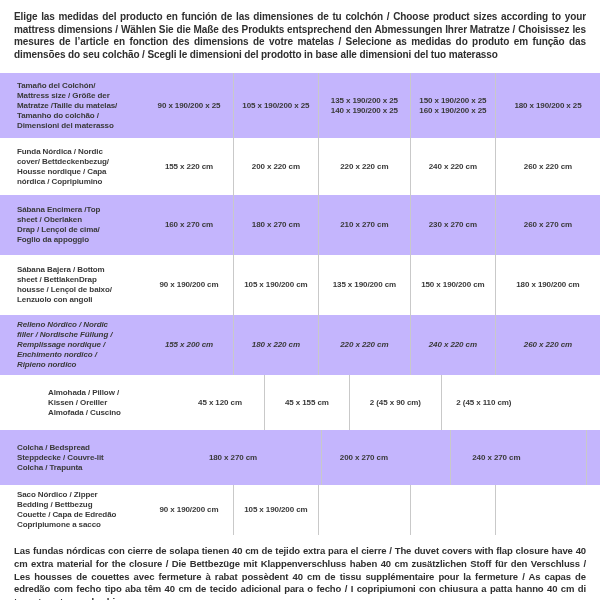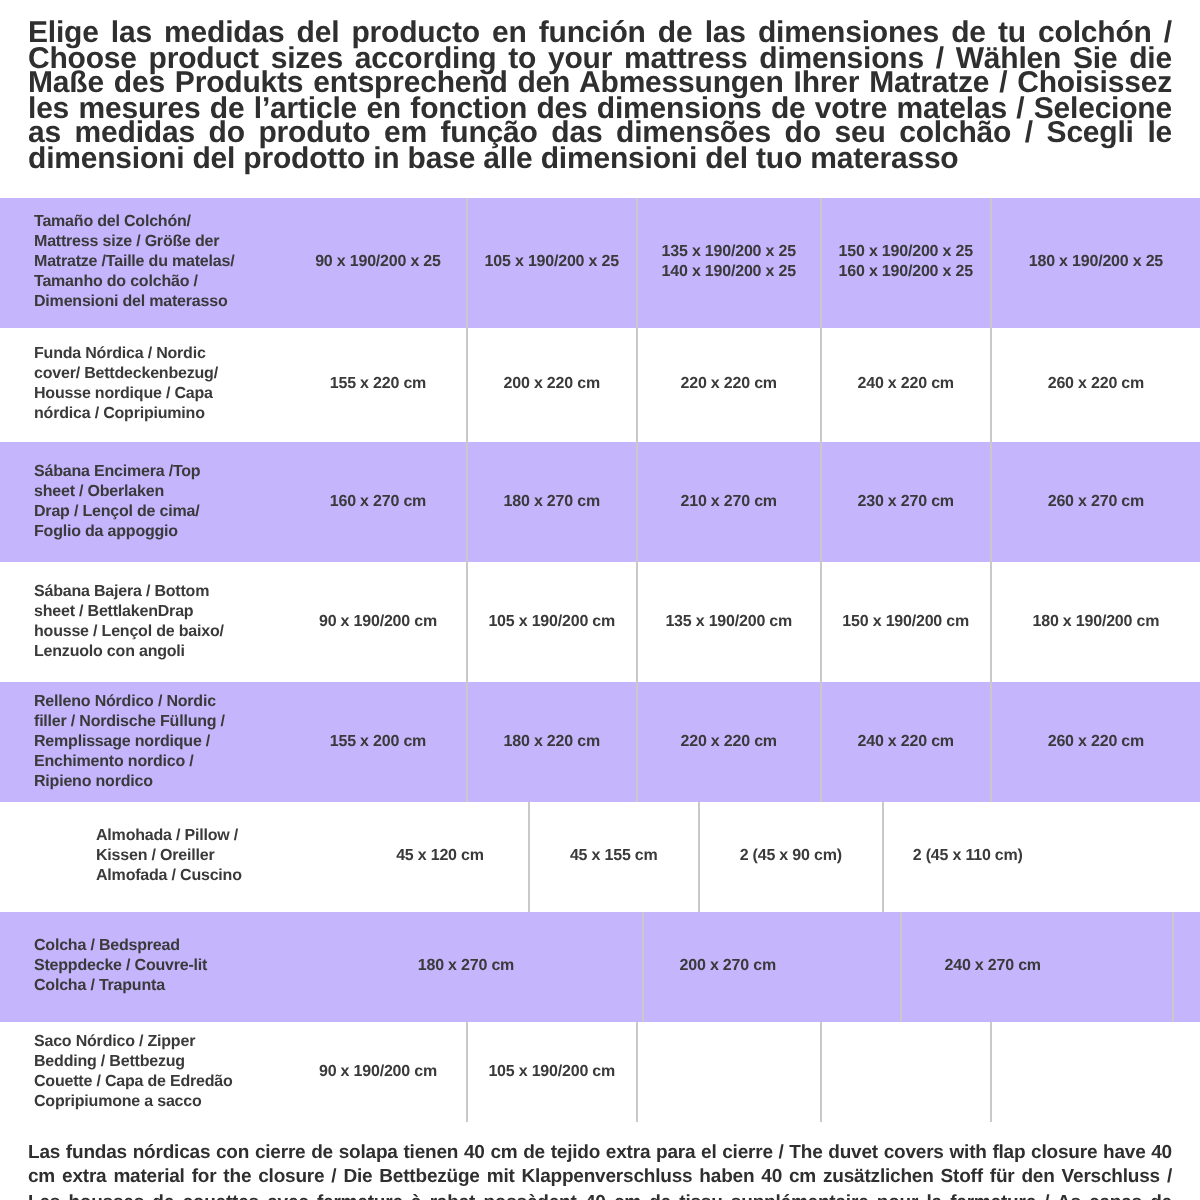--- a/index.html
+++ b/index.html
@@ -5,21 +5,21 @@
   html,body{margin:0;padding:0;}
   body{
     width:600px;height:600px;
     background:#ffffff;
     color:#333333;
     font-family:"Liberation Sans",sans-serif;
     overflow:hidden;
   }
   .intro{
     margin:11px 14px 12px 14px;
-    font-size:15px;
+    font-size:10px;
     font-weight:bold;
     line-height:12.6px;
     letter-spacing:-0.1px;
     text-align:justify;
     color:#2f2f2f;
   }
   .size-table{width:600px;}
   .t-row{
     display:grid;
     grid-template-columns:24.2% 14.6% 14.2% 15.3% 14.2% 17.5%;
@@ -44,21 +44,21 @@
   .cell.label{
     justify-content:flex-start;
     text-align:left;
     padding-left:17px;
     padding-right:4px;
   }
   .row-0{min-height:65px;}
   .row-1{min-height:57px;}
   .row-2{min-height:60px;}
   .row-3{min-height:60px;}
-  .row-4{min-height:60px;}
+  .row-4{min-height:60px;font-style:italic;}
   .row-5{min-height:55px;padding-left:31px;}
   .row-6{min-height:55px;gap:44px;}
   .row-7{min-height:50px;}
   .footnote{
     margin:10px 14px 0 14px;
     font-size:9.5px;
     font-weight:bold;
     line-height:12.6px;
     letter-spacing:-0.1px;
     text-align:justify;

